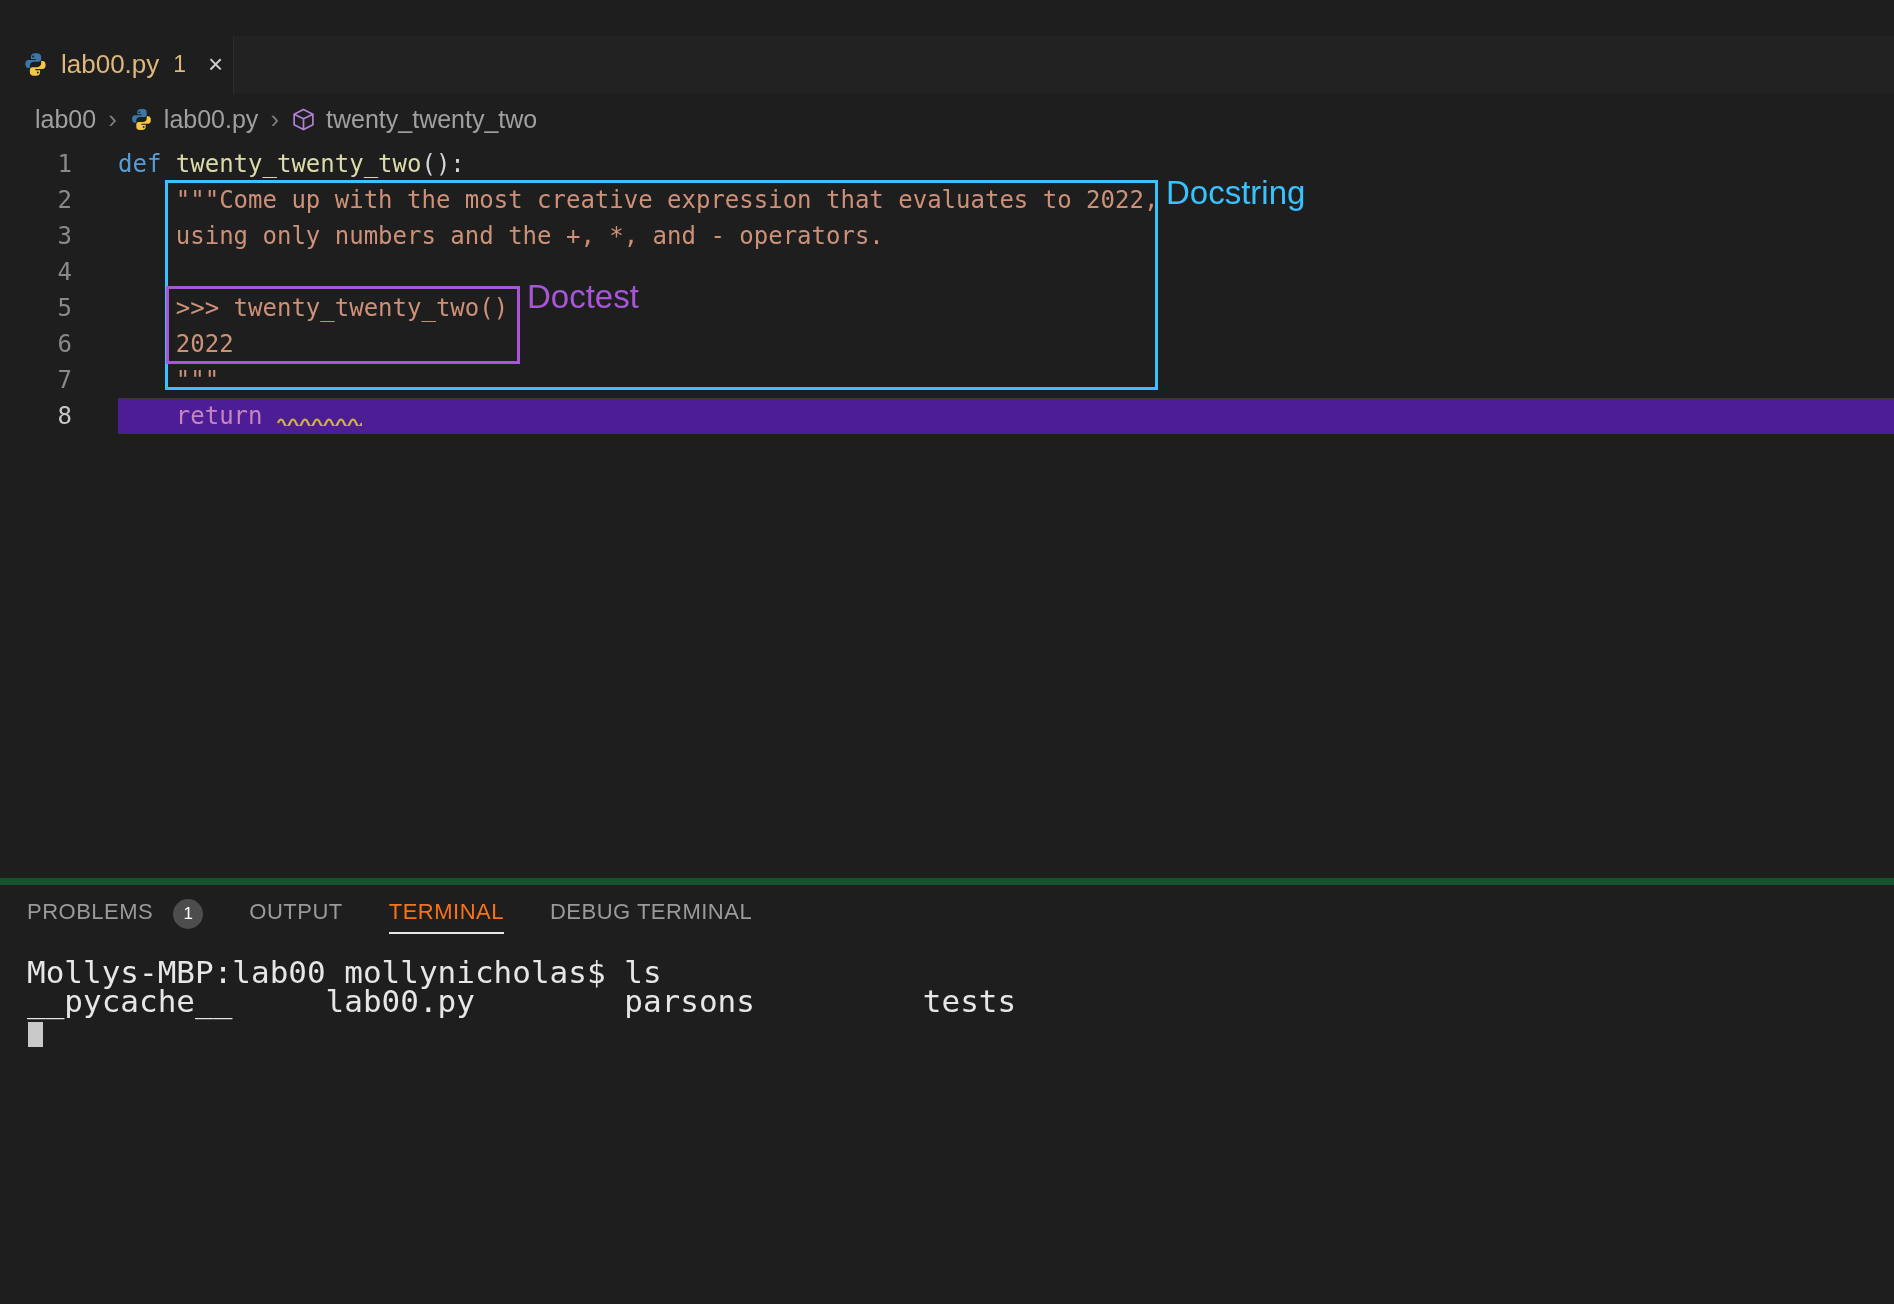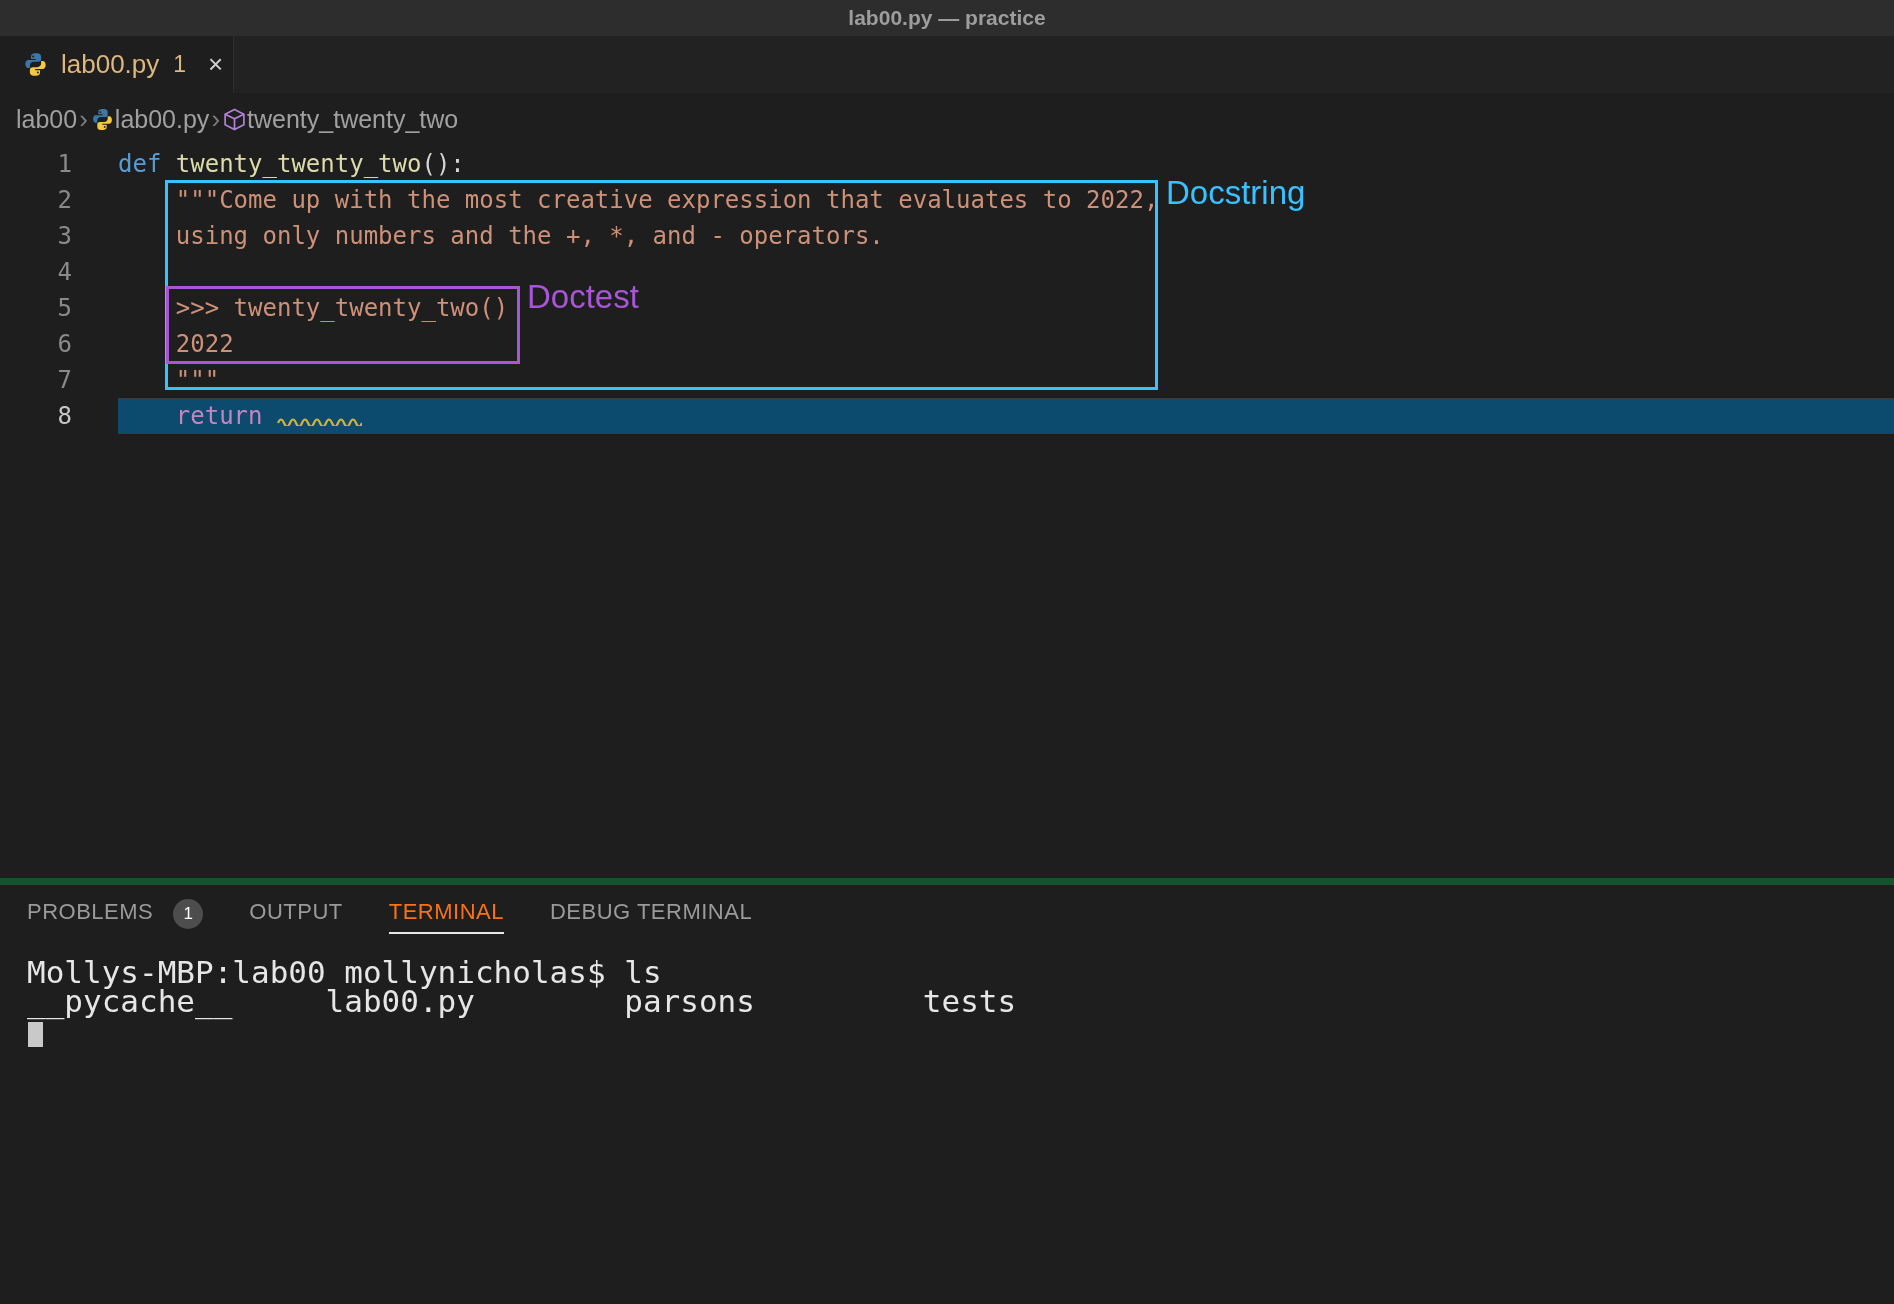--- a/index.html
+++ b/index.html
@@ -30,40 +30,40 @@
   }
   .tab-icon svg, .bc-icon svg { display:block; }
   .tab-label { font-size:26px; color:#ddb77c; }
   .tab-badge { font-size:23px; color:#ddb77c; margin-left:2px; }
   .tab-close { font-size:26px; color:#d0d0d0; margin-left:10px; }
 
   
   .breadcrumb {
     position:absolute; top:93px; left:0; right:0; height:53px;
     background:#1e1e1e; display:flex; align-items:center;
-    padding-left:16px; gap:0; font-size:25px; color:#a0a0a0;
+    padding-left:35px; gap:10px; font-size:25px; color:#a0a0a0;
   }
   .bc-sep { color:#7d7d7d; font-size:26px; padding:0 2px; }
   .bc-item { cursor:pointer; }
 
   
   .editor {
     position:absolute; top:146px; left:0; right:0; height:684px;
     background:#1e1e1e;
     font-family:"DejaVu Sans Mono","Liberation Mono",monospace; font-size:24px;
   }
   .code-line { display:flex; height:36px; line-height:36px; }
   .line-num {
     width:118px; padding-right:46px; text-align:right;
     color:#8a8a8a; flex:0 0 118px;
   }
   .line-content { flex:1; white-space:pre; color:#d4d4d4; }
   .code-line.current { height:36px; }
   .code-line.current .line-content {
-    background:#0c4a6e; border-top:1px solid #3a3a3a; border-bottom:1px solid #3a3a3a;
+    background:#4c1d95; border-top:1px solid #3a3a3a; border-bottom:1px solid #3a3a3a;
     line-height:34px;
   }
   .code-line.current .line-num { color:#c6c6c6; }
   .squiggle { display:inline-block; vertical-align:-2px; }
 
   
   .anno-box { position:absolute; border:3px solid #fff; pointer-events:none; z-index:5; }
   .anno-label {
     position:absolute; z-index:5; pointer-events:none;
     font-family:"Liberation Sans",sans-serif; font-size:33px;
@@ -99,23 +99,20 @@
   .term-cursor {
     display:inline-block; width:15px; height:25px; background:#c9c9c9;
     vertical-align:text-bottom; margin-left:1px;
   }
 </style>
 </head>
 <body>
 
 <div class="screen">
 
-  <div class="titlebar">
-    <span>lab00.py — practice</span>
-  </div>
 
   <div class="tabstrip">
     <div class="tab">
       <span class="tab-icon">
         <svg viewBox="0 0 24 24" width="27" height="27">
           <path fill="#3b77a8" d="M11.6 2c-2.1 0-3.6.9-3.6 2.6V7h4.2v1H5.6C3.8 8 3 9.7 3 11.6s.8 3.6 2.6 3.6H7v-2.4c0-1.8 1.6-3.2 3.4-3.2h4.2c1.5 0 2.4-1 2.4-2.5v-2C17 3.1 15.6 2 13.7 2z"></path>
           <path fill="#f5c842" d="M12.4 22c2.1 0 3.6-.9 3.6-2.6V17h-4.2v-1h6.6c1.8 0 2.6-1.7 2.6-3.6s-.8-3.6-2.6-3.6H17v2.4c0 1.8-1.6 3.2-3.4 3.2H9.4c-1.5 0-2.4 1-2.4 2.5v2C7 20.9 8.4 22 10.3 22z"></path>
           <circle fill="#1e1e1e" cx="9.9" cy="4.9" r="0.9"></circle>
           <circle fill="#1e1e1e" cx="14.1" cy="19.1" r="0.9"></circle>
         </svg>

